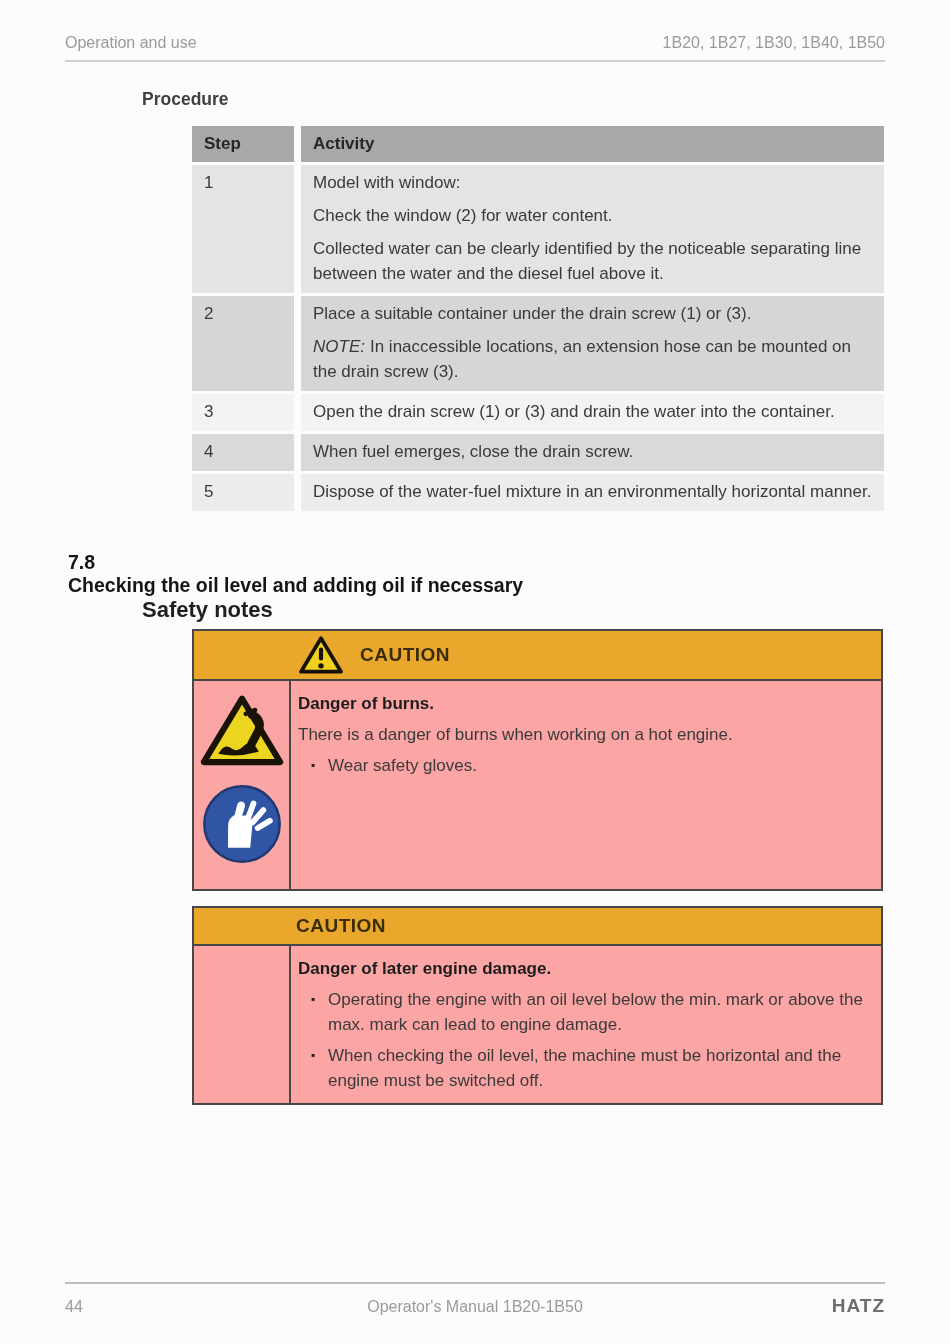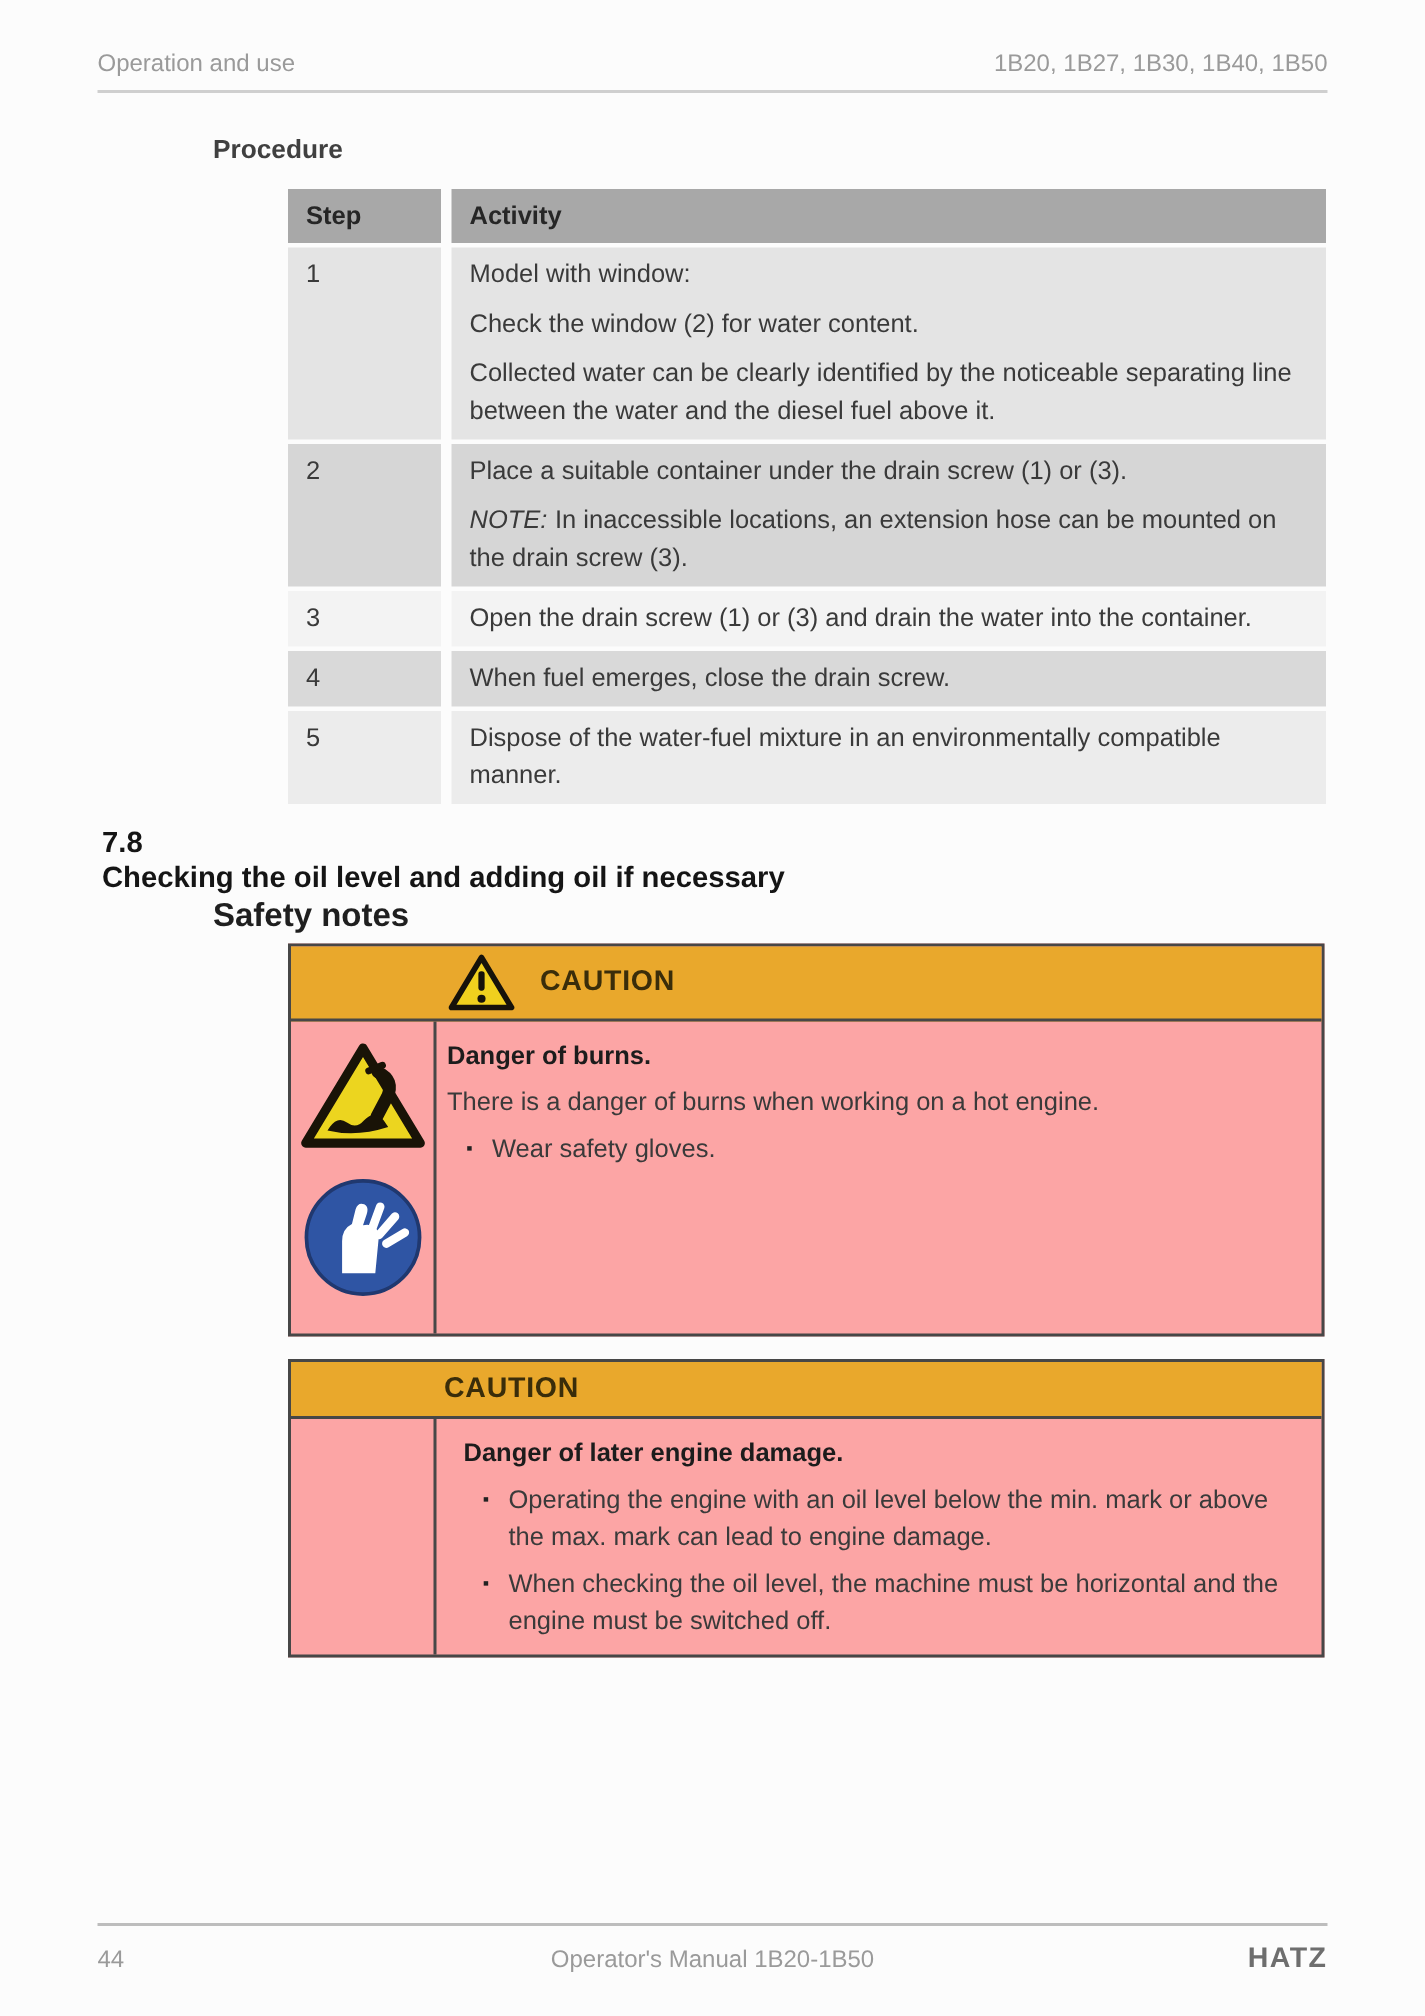--- a/index.html
+++ b/index.html
@@ -66,21 +66,21 @@
   .cbox1 .caution-header { height:50px; }
   .cbox2 .caution-header { height:38px; padding-left:102px; }
   .caution-header .tri-wrap { margin-left:104px; display:flex; }
   .caution-label {
     margin-left:16px; font-size:19px; font-weight:bold;
     color:#3a2d0a; letter-spacing:0.5px;
   }
   .cbox2 .caution-label { margin-left:0; }
   .caution-body { display:flex; }
   .cbox1 .caution-body { min-height:208px; }
-  .cbox2 .caution-body { min-height:149px;gap:11px; }
+  .cbox2 .caution-body { min-height:149px; }
   .icon-col {
     width:97px; flex:none; border-right:2px solid #474747;
     display:flex; flex-direction:column; align-items:center; padding-top:12px;
   }
   .glove-wrap { margin-top:12px; }
   .caution-content { flex:1; padding:10px 16px 10px 7px; font-size:17px; line-height:25px; }
   .caution-title { font-weight:bold; color:#1c1c1c; margin-bottom:6px; }
   .caution-content p.body-line { margin-bottom:6px; }
   .bullet { display:flex; margin-top:6px; }
   .bdot { width:30px; flex:none; text-align:center; font-size:12px; line-height:25px; color:#222; }
@@ -135,21 +135,21 @@
   </div>
   <div class="prow r3">
     <div class="cell step-cell">4</div>
     <div class="cell act-cell">
       <p>When fuel emerges, close the drain screw.</p>
     </div>
   </div>
   <div class="prow r4">
     <div class="cell step-cell">5</div>
     <div class="cell act-cell">
-      <p>Dispose of the water-fuel mixture in an environmentally compatible manner.</p>
+      <p>Dispose of the water-fuel mixture in an environmentally horizontal manner.</p>
     </div>
   </div>
 </div>
 
 <div class="section-heading">
   <span class="sec-num">7.8</span>
   <span>Checking the oil level and adding oil if necessary</span>
 </div>
 <div class="safety-notes">Safety notes</div>
 

